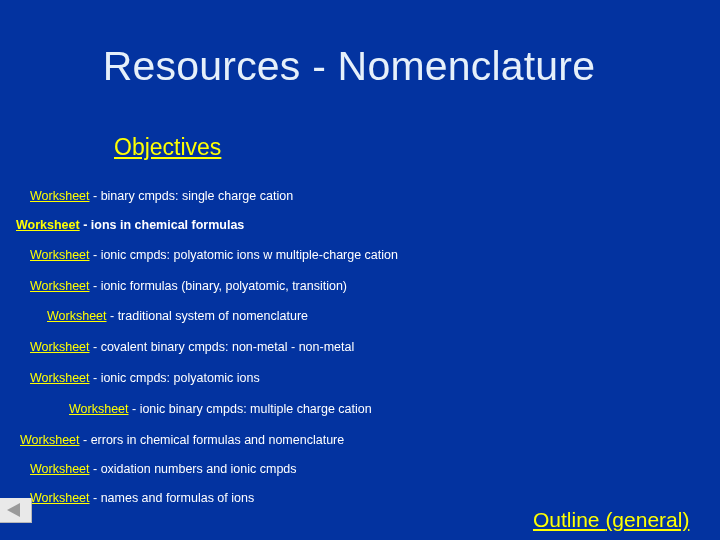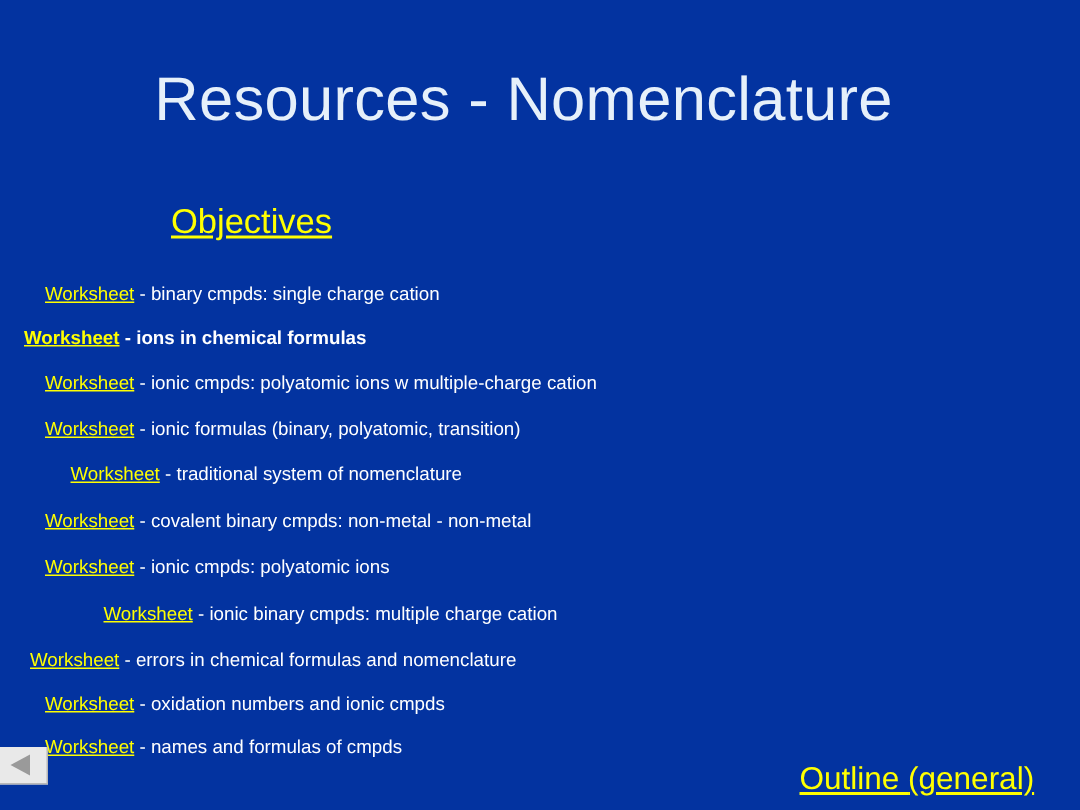--- a/index.html
+++ b/index.html
@@ -145,21 +145,21 @@
 
     <div class="entry" style="left:20px; top:432px;">
       <span class="lnk">Worksheet</span><span class="dash"> - </span><span class="txt">errors in chemical formulas and nomenclature</span>
     </div>
 
     <div class="entry" style="left:30px; top:461px;">
       <span class="lnk">Worksheet</span><span class="dash"> - </span><span class="txt">oxidation numbers and ionic cmpds</span>
     </div>
 
     <div class="entry" style="left:30px; top:490px;">
-      <span class="lnk">Worksheet</span><span class="dash"> - </span><span class="txt">names and formulas of cmpds</span>
+      <span class="lnk">Worksheet</span><span class="dash"> - </span><span class="txt">names and formulas of ions</span>
     </div>
   </div>
 
   <div class="col" id="right-col">
     
 
     
 
     
 

